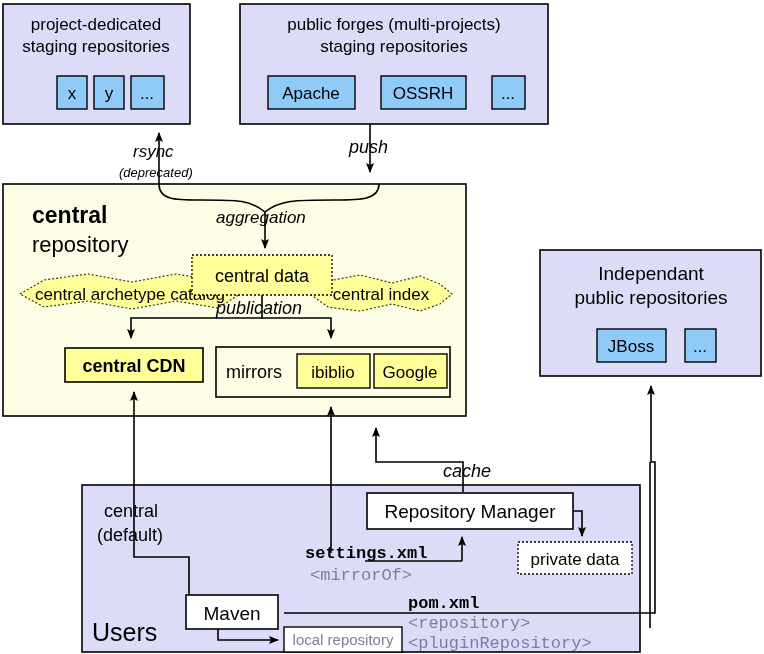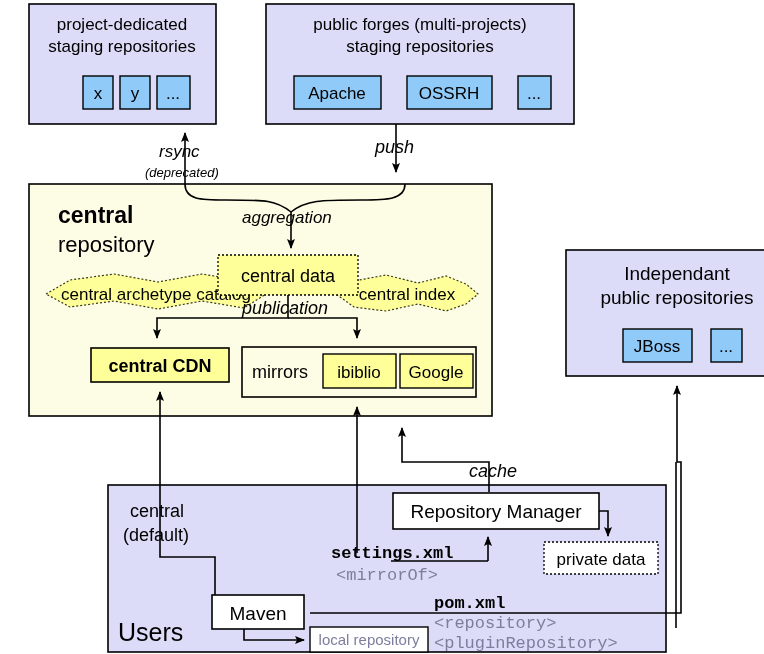--- a/index.html
+++ b/index.html
@@ -1,18 +1,18 @@
 <!DOCTYPE html>
 <html><head>
 <meta charset="utf-8">
 <style>
   html,body{margin:0;padding:0;background:#ffffff;}
   body{width:764px;height:654px;overflow:hidden;
        font-family:"Liberation Sans",sans-serif;}
-  #stage{position:relative;width:644px;height:654px;margin-left:26px;}
+  #stage{position:relative;width:644px;height:654px;}
   svg{display:block;}
   text{fill:#000;}
   .t{font-family:"Liberation Sans",sans-serif;}
   .mono{font-family:"Liberation Mono",monospace;}
   .ital{font-style:italic;}
   .bold{font-weight:bold;}
   .gray{fill:#7d7d9e;}
 </style>
 </head>
 <body>

